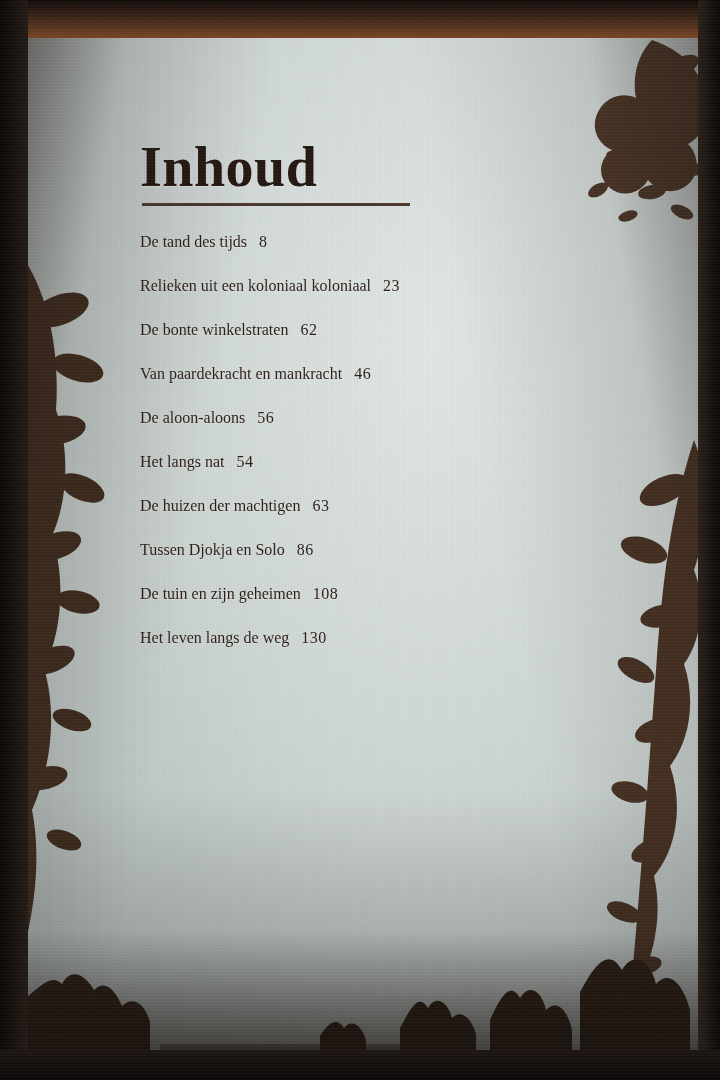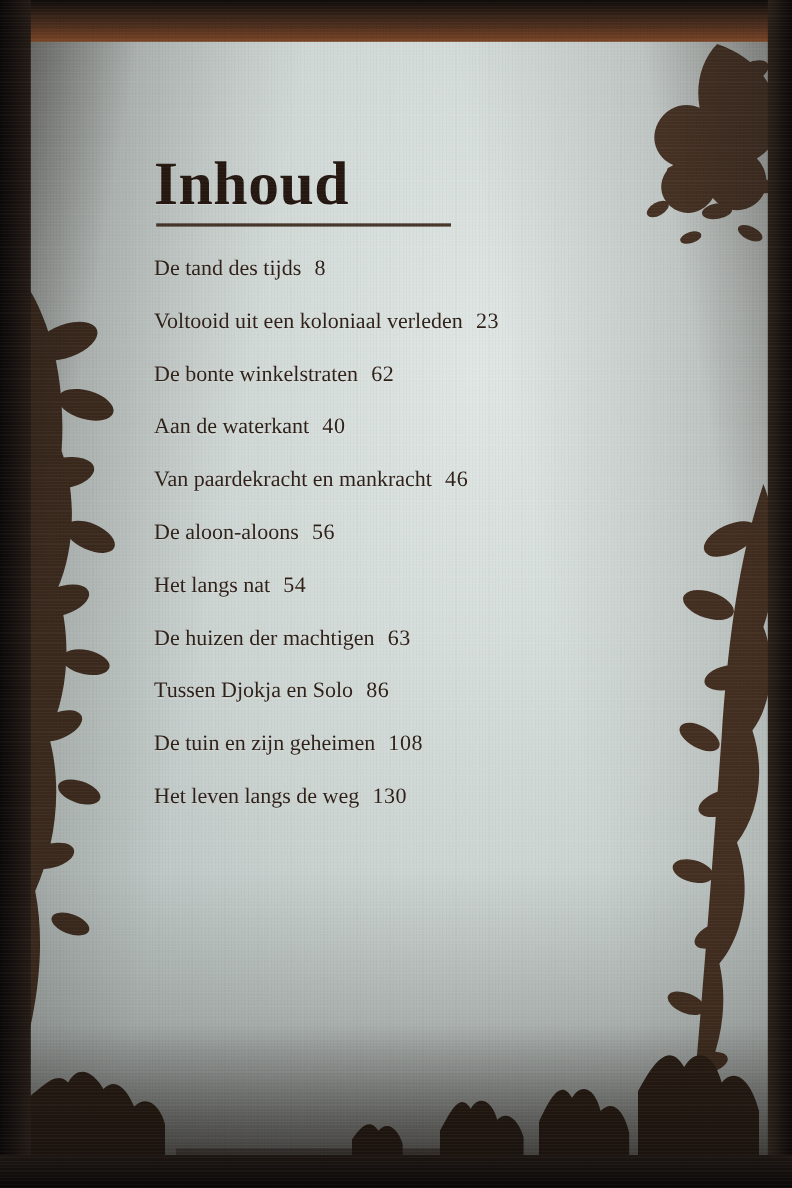--- a/index.html
+++ b/index.html
@@ -96,21 +96,21 @@
     background: #3a2619;
     margin: 4px 0 28px 2px;
     opacity: 0.9;
   }
   .toc-list {
     list-style: none;
     margin: 0;
     padding: 0;
   }
   .toc-item {
-    font-size: 20px;
+    font-size: 16px;
     line-height: 1.0;
     margin: 0 0 28px 0;
     color: #2d1f17;
     white-space: nowrap;
     text-shadow: 0 1px 0 rgba(255,255,255,0.18);
   }
   .toc-label { margin-right: 12px; }
   .toc-page { letter-spacing: 0.5px; }
 
   
@@ -211,27 +211,24 @@
   <div class="page-vignette"></div>
 
   <div class="content">
     <h1 class="toc-title">Inhoud</h1>
     <div class="title-rule"></div>
     <ul class="toc-list">
       <li class="toc-item">
         <span class="toc-label">De tand des tijds</span><span class="toc-page">8</span>
       </li>
       <li class="toc-item">
-        <span class="toc-label">Voltooid uit een koloniaal verleden</span><span class="toc-page">23</span>
+        <span class="toc-label">Relieken uit een koloniaal koloniaal</span><span class="toc-page">23</span>
       </li>
       <li class="toc-item">
         <span class="toc-label">De bonte winkelstraten</span><span class="toc-page">62</span>
-      </li>
-      <li class="toc-item">
-        <span class="toc-label">Aan de waterkant</span><span class="toc-page">40</span>
       </li>
       <li class="toc-item">
         <span class="toc-label">Van paardekracht en mankracht</span><span class="toc-page">46</span>
       </li>
       <li class="toc-item">
         <span class="toc-label">De aloon-aloons</span><span class="toc-page">56</span>
       </li>
       <li class="toc-item">
         <span class="toc-label">Het langs nat</span><span class="toc-page">54</span>
       </li>

